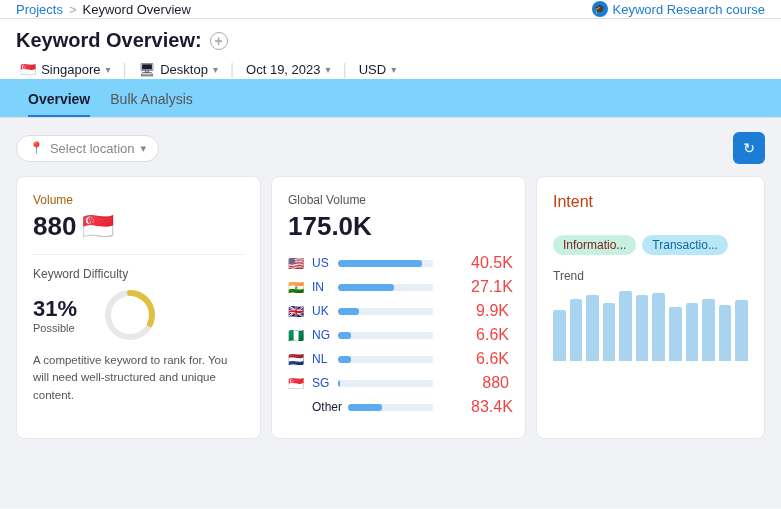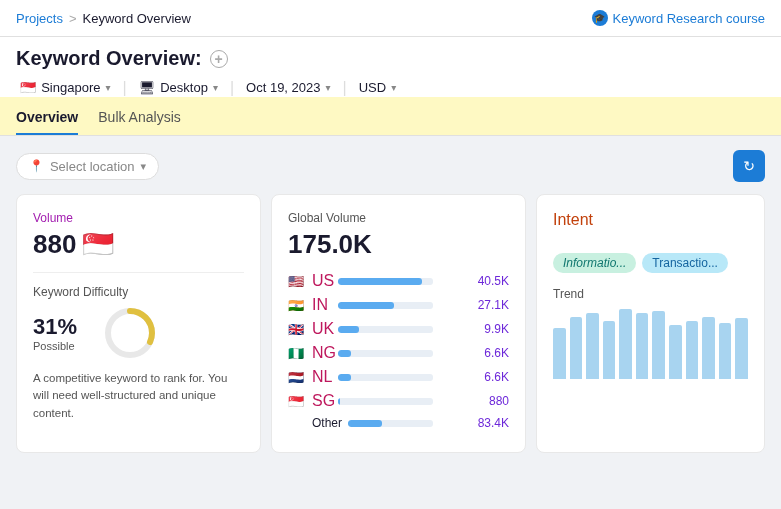--- a/index.html
+++ b/index.html
@@ -9,21 +9,21 @@
       font-size: 13px;
       color: #1a1a2e;
       width: 781px;
       min-height: 509px;
     }
 
     
     .top-header {
       background: #fff;
       border-bottom: 1px solid #e0e0e0;
-      padding: 10px 16px;
+      padding: 1px 16px;
       display: flex;
       align-items: center;
       justify-content: space-between;
     }
     .breadcrumb {
       display: flex;
       align-items: center;
       gap: 6px;
       font-size: 13px;
       color: #555;
@@ -102,22 +102,22 @@
       color: #888;
       font-size: 10px;
     }
     .filter-sep {
       color: #ddd;
       font-size: 16px;
     }
 
     
     .tabs-bar {
-      background: #fef9c3;
-      padding: 12px 16px 0;
+      background: #7dd3fc;
+      padding: 12px 28px 0;
       display: flex;
       gap: 20px;
       border-bottom: 1px solid #e0e0e0;
     }
     .tab {
       padding-bottom: 8px;
       cursor: pointer;
       font-size: 14px;
       color: #555;
       border-bottom: 2px solid transparent;
@@ -192,21 +192,21 @@
     .card-middle {
       width: 255px;
       flex-shrink: 0;
     }
     .card-right {
       flex: 1;
     }
 
     .metric-label {
       font-size: 12px;
-      color: #a21caf;
+      color: #a16207;
       margin-bottom: 4px;
     }
     .metric-value {
       font-size: 26px;
       font-weight: 700;
       color: #1a1a2e;
       display: flex;
       align-items: center;
       gap: 6px;
     }
@@ -270,39 +270,39 @@
       display: flex;
       align-items: center;
       gap: 6px;
       margin-bottom: 6px;
     }
     .country-flag {
       font-size: 13px;
       width: 18px;
     }
     .country-code {
-      font-size: 16px;
-      color: #be185d;
+      font-size: 12px;
+      color: #1d4ed8;
       width: 20px;
     }
     .bar-track {
       flex: 1;
       background: #e8eef5;
       border-radius: 3px;
       height: 7px;
       overflow: hidden;
     }
     .bar-fill {
       height: 100%;
       background: #5aabf0;
       border-radius: 3px;
     }
     .country-val {
-      font-size: 12px;
-      color: #6d28d9;
+      font-size: 16px;
+      color: #ef4444;
       width: 38px;
       text-align: right;
       margin-left: 32px;
     }
 
     
     .intent-label {
       font-size: 16px;
       color: #c2410c;
       margin-bottom: 24px;
@@ -313,22 +313,21 @@
       flex-wrap: wrap;
     }
     .intent-tag {
       padding: 3px 10px;
       border-radius: 12px;
       font-size: 12px;
       font-weight: 500;
     }
     .tag-info {
       background: #c8f0e0;
-      color: #0f766e;
-      font-style: italic;
+      color: #7f1d1d;
     }
     .tag-transact {
       background: #b8e8f8;
       color: #1565a0;
     }
 
     .trend-section {
       margin-top: 14px;
     }
     .trend-label {

